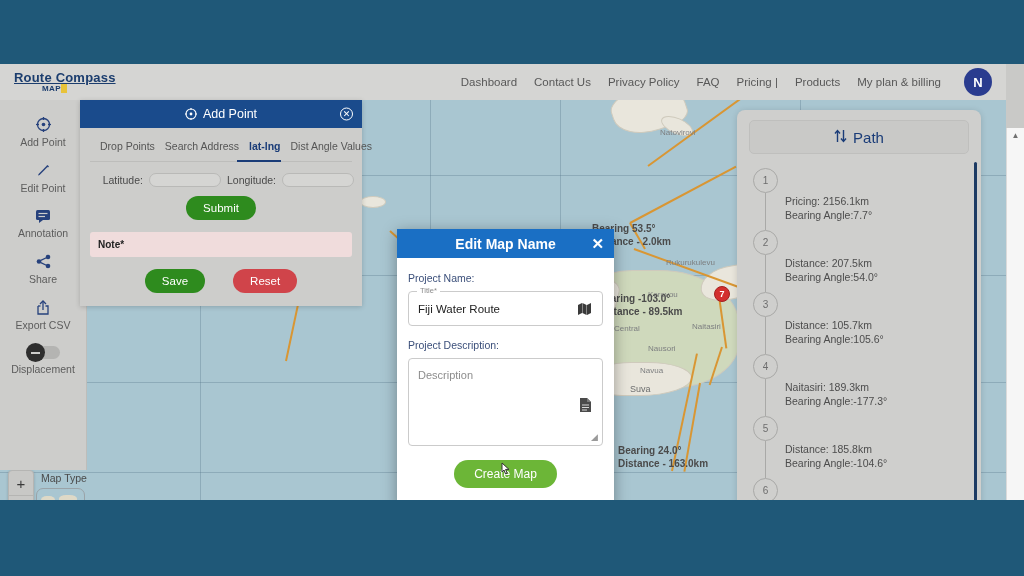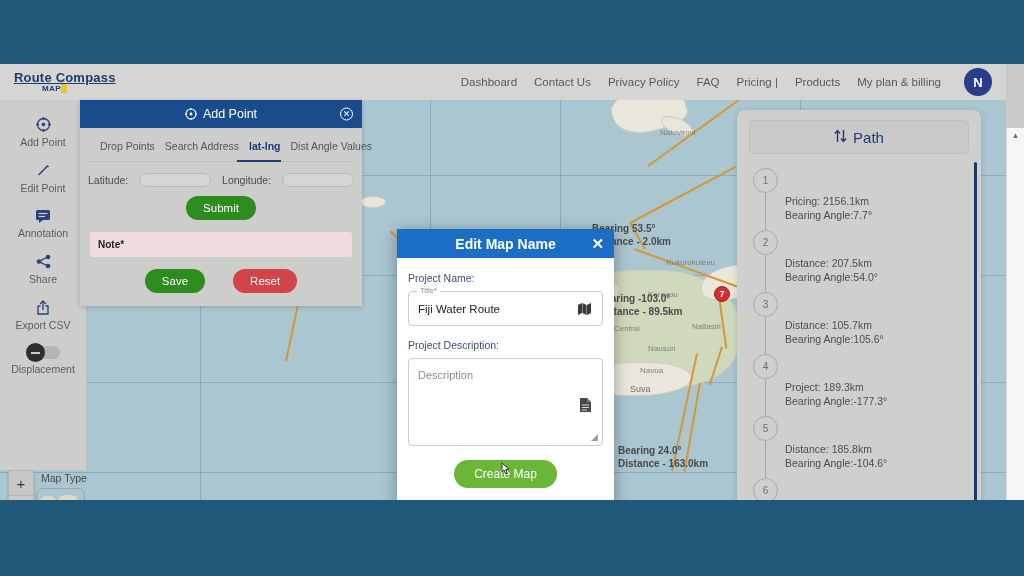--- a/index.html
+++ b/index.html
@@ -127,21 +127,21 @@
   }
   #addpoint .tabs span { color: #555; cursor: pointer; white-space: nowrap; }
   #addpoint .tabs span.active {
     color: #1a3c78; font-weight: bold;
   }
   #addpoint .tabs span.active::after {
     content: ""; position: absolute; bottom: -1px; height: 2px;
     background: #1a3c78; width: 44px; margin-left: -44px;
   }
   #addpoint .fields {
-    display: flex; align-items: center; justify-content: space-between;
+    display: flex; align-items: center; justify-content: flex-end;
     gap: 6px; padding: 11px 8px 0;
     font-size: 10.5px; color: #4a4a4a;
   }
   #addpoint .fields input {
     width: 72px; height: 14px; border: 1px solid #b9b9b7; border-radius: 7px;
     background: #d5d5d3; font-size: 10px; padding: 0 6px; outline: none;
   }
   .btn {
     border: none; border-radius: 13px; color: #fff; font-size: 11.5px;
     padding: 6px 17px; cursor: pointer; font-family: "Liberation Sans", sans-serif;
@@ -521,21 +521,21 @@
           <div class="line"></div>
           <div class="info">
             <div>Distance: 105.7km</div>
             <div>Bearing Angle:105.6°</div>
           </div>
         </div>
         <div class="step">
           <div class="dot">4</div>
           <div class="line"></div>
           <div class="info">
-            <div>Project: 189.3km</div>
+            <div>Naitasiri: 189.3km</div>
             <div>Bearing Angle:-177.3°</div>
           </div>
         </div>
         <div class="step">
           <div class="dot">5</div>
           <div class="line"></div>
           <div class="info">
             <div>Distance: 185.8km</div>
             <div>Bearing Angle:-104.6°</div>
           </div>

